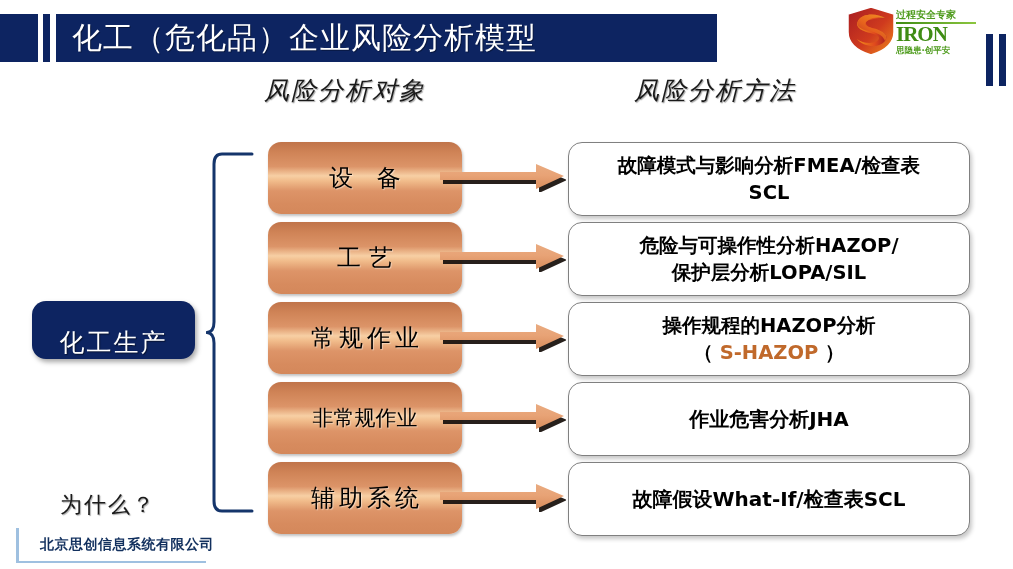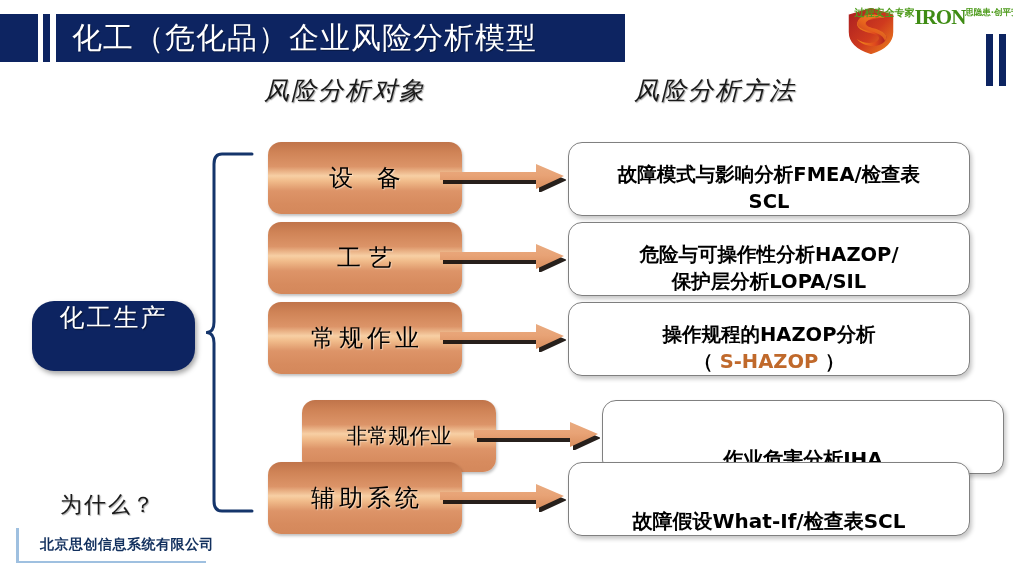--- a/index.html
+++ b/index.html
@@ -35,21 +35,21 @@
     width: 7px;
     height: 48px;
     background: #0d2461;
   }
 
   
   .title-bar {
     position: absolute;
     left: 56px;
     top: 14px;
-    width: 569px;
+    width: 661px;
     height: 48px;
     background: #0d2461;
     display: flex;
     align-items: center;
   }
   .title-text {
     color: #ffffff;
     font-size: 30px;
     font-weight: normal;
     letter-spacing: 1px;
@@ -85,20 +85,21 @@
     width: 50px;
     height: 50px;
   }
   .logo-right {
     position: absolute;
     left: 50px;
     top: 3px;
     width: 82px;
     height: 50px;
     display: flex;
+    flex-direction: column;
     justify-content: center;
   }
   .logo-tag-top {
     font-size: 10px;
     font-weight: bold;
     color: #4f9c1e;
     letter-spacing: 0px;
     line-height: 12px;
     white-space: nowrap;
     font-family: "DejaVu Sans", sans-serif;
@@ -140,25 +141,25 @@
   }
   .col-head.h-object { left: 264px; top: 74px; }
   .col-head.h-method { left: 634px; top: 74px; }
 
   
   .source-box {
     position: absolute;
     left: 32px;
     top: 301px;
     width: 163px;
-    height: 70px;
+    height: 58px;
     background: #0d2461;
-    border-radius: 22px;
+    border-radius: 14px;
     display: flex;
-    align-items: flex-start;
+    align-items: flex-end;
     justify-content: center;
     box-shadow: 2px 3px 5px rgba(0,0,0,0.35);
   }
   .source-box .lbl {
     color: #ffffff;
     font-size: 25px;
     letter-spacing: 2px;
     font-family: "DejaVu Serif", "Liberation Serif", serif;
     text-shadow: 1px 1px 1px rgba(0,0,0,0.5);
   }
@@ -239,21 +240,21 @@
   .mth-box {
     position: absolute;
     left: 300px;
     top: 0px;
     width: 400px;
     height: 72px;
     border: 1.6px solid #808080;
     border-radius: 14px;
     background: #ffffff;
     display: flex;
-    align-items: flex-end;
+    align-items: center;
     justify-content: center;
     text-align: center;
     box-shadow: 2px 3px 4px rgba(0,0,0,0.22);
   }
   .mth-box .lbl {
     font-size: 20px;
     line-height: 27px;
     color: #000000;
     font-weight: bold;
     font-family: "DejaVu Sans", "Liberation Sans", sans-serif;
@@ -401,21 +402,21 @@
       <path d="M2 16 L98 16 L98 25 L126 12 L98 0 L98 8 L2 8 Z" fill="url(#ag1)"></path>
     </svg>
     <div class="mth-box">
       <div class="lbl two-line">
         <span>危险与可操作性分析HAZOP/</span><br>
         <span>保护层分析LOPA/SIL</span>
       </div>
     </div>
   </div>
 
-  <div class="row" style="top:400px;margin-left:34px;">
+  <div class="row" style="top:382px;">
     <div class="obj-box">
       <span class="lbl small">非常规作业</span>
     </div>
     <svg class="arrow" viewBox="0 0 128 28">
       <path d="M2 16 L98 16 L98 25 L126 12 L98 0 L98 8 L2 8 Z" fill="#1b1410" transform="translate(3,4)" opacity="0.95"></path>
       <path d="M2 16 L98 16 L98 25 L126 12 L98 0 L98 8 L2 8 Z" fill="url(#ag1)"></path>
     </svg>
     <div class="mth-box">
       <div class="lbl">
         <span>作业危害分析JHA</span>

